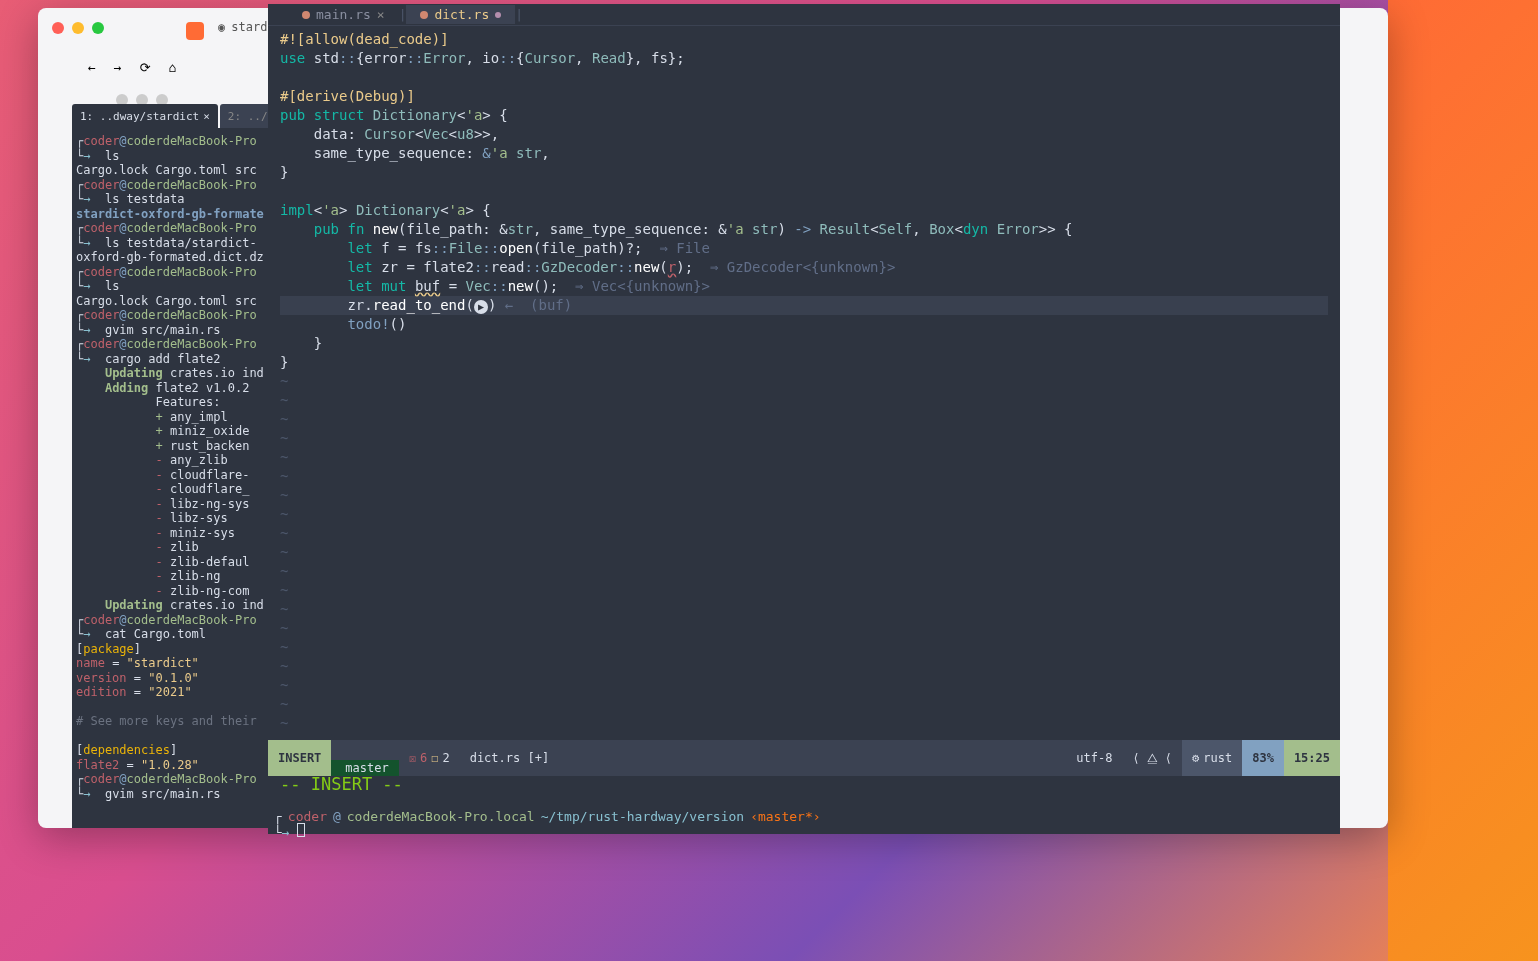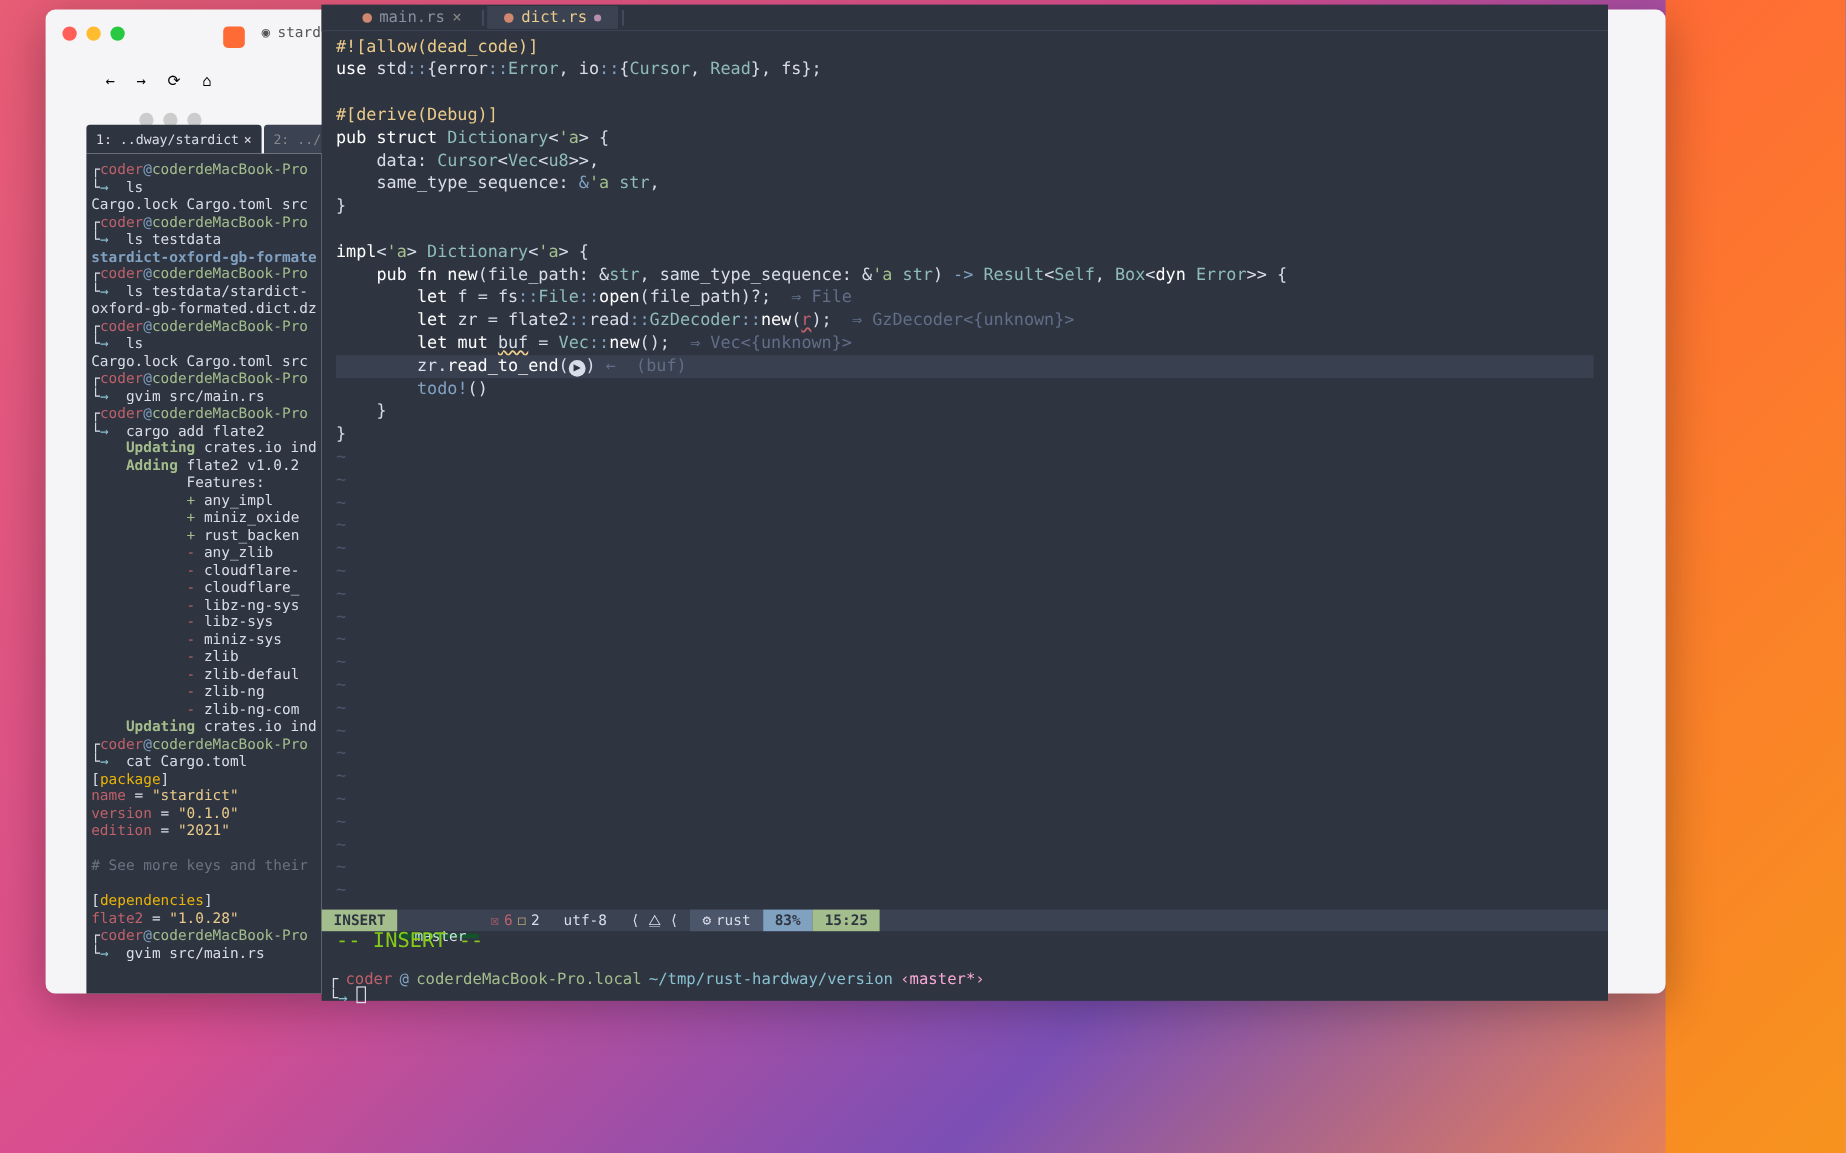--- a/index.html
+++ b/index.html
@@ -95,42 +95,42 @@
 .dot { width:8px; height:8px; border-radius:50%; display:inline-block;}
 .dot.orange { background:#d08770;}
 .dot.pink { background:#b48ead;}
 .close-x { color:#888; }
 .code {
   padding: 4px 12px;
   font-size: 14px;
   line-height: 19px;
   white-space: pre;
 }
-.kw { color: #ffffff; }
+.kw { color: #14b8a6; }
 .ty { color: #8fbcbb; }
 .fn { color: #ffffff; margin-top: 22px; }
 .str { color: #a3be8c; }
 .op { color: #81a1c1; }
 .ident { color: #d8dee9; }
 .macro { color: #81a1c1; }
 .var { color: #d8dee9; }
 .param { color: #d8dee9; }
 .hint { color: #616e88; }
 .err { color: #bf616a; text-decoration: underline wavy #bf616a; }
 .warn { text-decoration: underline wavy #ebcb8b; }
 .attr { color: #ebcb8b; }
 .cur-line { background: rgba(67,76,94,0.5); display:inline-block; width:100%;}
 .tilde { color: #4c566a; }
 .inlay-cursor { background:#d8dee9; color:#2e3440; border-radius:50%; width:14px; height:14px; display:inline-flex; align-items:center; justify-content:center; font-size:10px;}
 
 .statusline {
   position: absolute;
   bottom: 58px;
   left: 0; right: 0;
-  height: 18px;
+  height: 36px;
   display: flex;
   align-items: stretch;
   font-size: 12px;
   background: #3b4252;
   color: #d8dee9;
 }
 .sl-seg { padding: 2px 10px; display:flex; align-items:center; gap:4px;}
 .sl-insert { background: #a3be8c; color: #2e3440; font-weight: bold;}
 .sl-branch { background: #14532d; margin-top: 20px; }
 .sl-err { color:#bf616a;}
@@ -317,39 +317,40 @@
     <div class="sl-seg sl-branch">
       <span></span>
       <span>master</span>
     </div>
     <div class="sl-seg">
       <span class="sl-err">☒</span>
         <span class="sl-err">6</span>
       <span class="sl-warn">☐</span>
         <span>2</span>
     </div>
+    <div class="sl-seg sl-file">dict.rs [+]</div>
     <div class="sl-right">
       <div class="sl-seg">utf-8</div>
       <div class="sl-seg">⟨ ⧋ ⟨</div>
       <div class="sl-seg sl-rust">
         <span>⚙</span>
         <span>rust</span>
       </div>
       <div class="sl-seg sl-pct">83%</div>
       <div class="sl-seg sl-pos">15:25</div>
     </div>
   </div>
 
   <div class="cmdline">-- INSERT --</div>
 
   <div class="tmux-line">
     <span>┌</span>
     <span class="prompt-user">coder</span>
       <span class="prompt-at">@</span>
       <span class="prompt-host">coderdeMacBook-Pro.local</span>
     <span style="color:#88c0d0">~/tmp/rust-hardway/version</span>
-    <span style="color:#f9a8d4">‹master*›</span>
+    <span style="color:#f97316">‹master*›</span>
     <br>
   </div>
   <div style="position:absolute; bottom:-6px; left:6px; color:#d8dee9; font-size:13px;">
     └<span class="tmux-prompt-arrow">→</span> <span class="cursor-blk"></span>
   </div>
 </div>
 
 </body></html>

